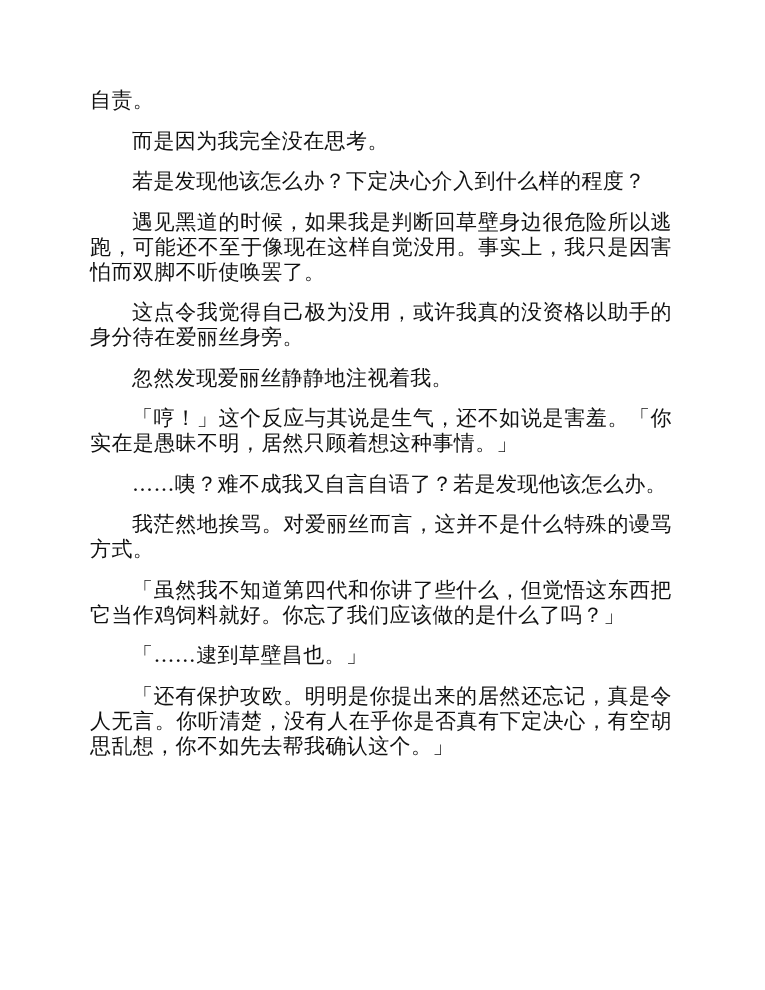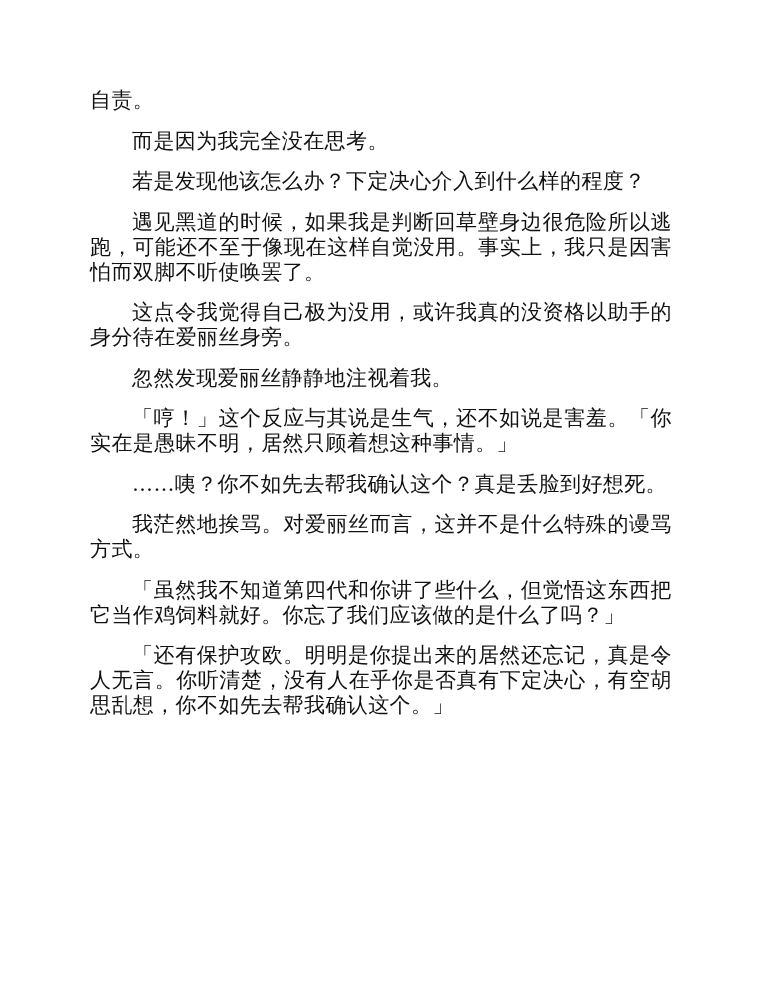--- a/index.html
+++ b/index.html
@@ -38,17 +38,18 @@
 <body>
 
 <div class="page">
   <p class="para noindent">自责。</p>
   <p class="para">而是因为我完全没在思考。</p>
   <p class="para">若是发现他该怎么办？下定决心介入到什么样的程度？</p>
   <p class="para">遇见黑道的时候，如果我是判断回草壁身边很危险所以逃跑，可能还不至于像现在这样自觉没用。事实上，我只是因害怕而双脚不听使唤罢了。</p>
   <p class="para">这点令我觉得自己极为没用，或许我真的没资格以助手的身分待在爱丽丝身旁。</p>
   <p class="para">忽然发现爱丽丝静静地注视着我。</p>
   <p class="para">「哼！」这个反应与其说是生气，还不如说是害羞。「你实在是愚昧不明，居然只顾着想这种事情。」</p>
-  <p class="para">……咦？你不如先去帮我确认这个？真是丢脸到好想死。</p>
+  <p class="para">……咦？难不成我又自言自语了？若是发现他该怎么办。</p>
   <p class="para">我茫然地挨骂。对爱丽丝而言，这并不是什么特殊的谩骂方式。</p>
   <p class="para">「虽然我不知道第四代和你讲了些什么，但觉悟这东西把它当作鸡饲料就好。你忘了我们应该做的是什么了吗？」</p>
+  <p class="para">「……逮到草壁昌也。」</p>
   <p class="para">「还有保护攻欧。明明是你提出来的居然还忘记，真是令人无言。你听清楚，没有人在乎你是否真有下定决心，有空胡思乱想，你不如先去帮我确认这个。」</p>
 </div>
 
 </body></html>

